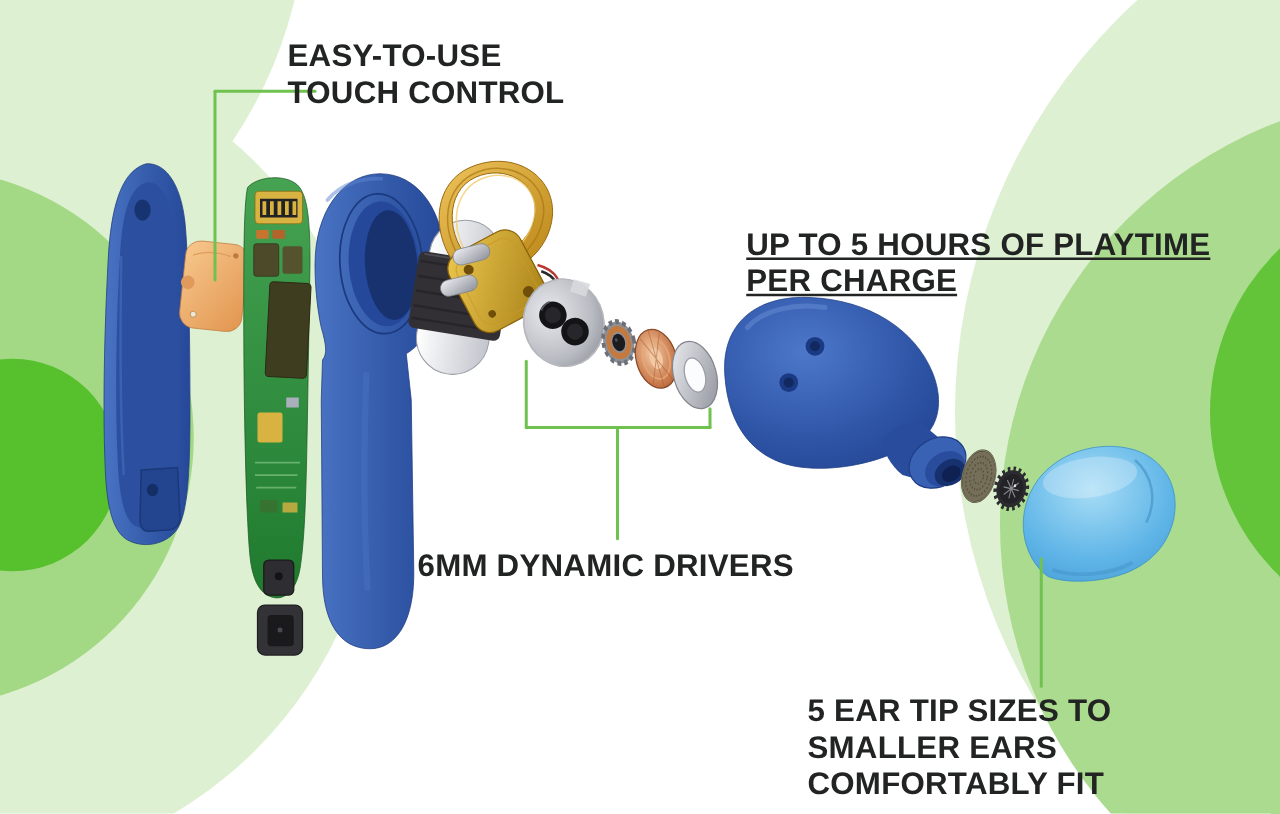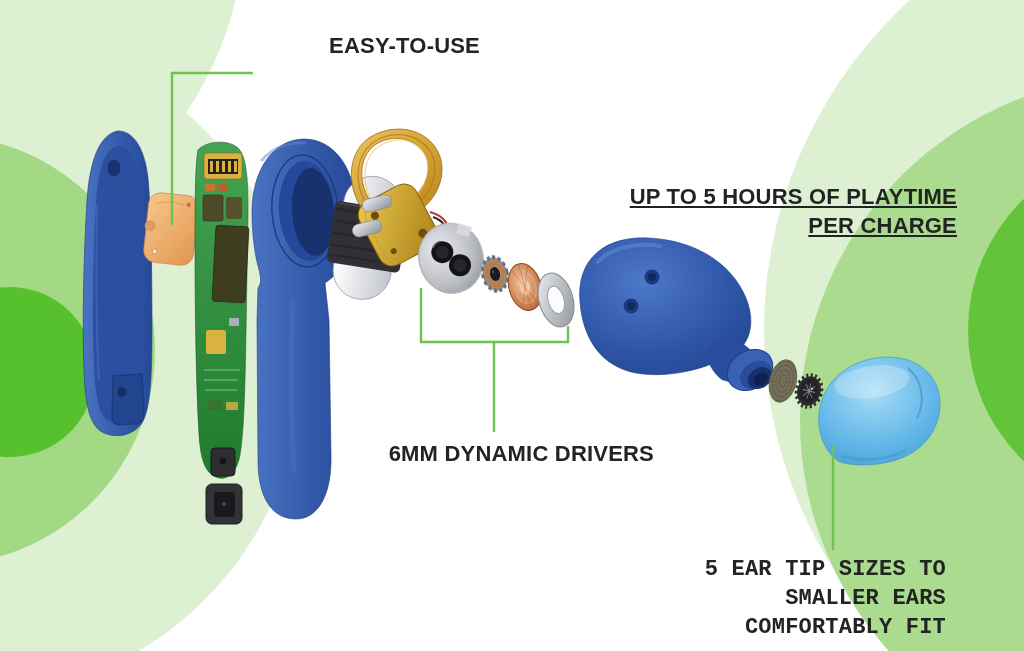--- a/index.html
+++ b/index.html
@@ -8,28 +8,28 @@
     overflow:hidden;font-family:"Liberation Sans",sans-serif;
   }
   .circle{position:absolute;border-radius:50%;}
   .c-pale{background:#ddf0d1;}
   .c-med{background:#a3d884;}
   .c-med-r{background:#abdb8e;}
   .c-bright{background:#56c02d;}
   .c-bright-r{background:#63c43a;}
   .art{position:absolute;left:0;top:0;width:1024px;height:651px;}
   .note{
-    position:absolute;text-align:right;font-weight:bold;color:#212422;
-    font-size:22px;line-height:29px;letter-spacing:.2px;white-space:nowrap;
+    position:absolute;text-align:left;font-weight:bold;color:#212422;
+    font-size:25px;line-height:29px;letter-spacing:.2px;white-space:nowrap;
   }
   .note div{white-space:nowrap;}
   #note-touch{left:230px;top:31px;width:250px;}
   #note-playtime{left:597px;top:182px;width:360px;text-decoration:underline;}
   #note-drivers{left:334px;top:439px;width:320px;}
-  #note-eartips{left:646px;top:555px;width:300px;font-family:Liberation Mono, monospace;}
+  #note-eartips{left:646px;top:555px;width:300px;}
 </style>
 </head>
 <body>
 
 <div class="stage">
 
   <div class="circle c-pale" style="left:-445px;top:-425px;width:690px;height:690px;"></div>
   <div class="circle c-pale" style="left:-362px;top:33px;width:664px;height:664px;"></div>
   <div class="circle c-med" style="left:-275px;top:135px;width:430px;height:430px;"></div>
   <div class="circle c-bright" style="left:-75px;top:287px;width:170px;height:170px;"></div>
@@ -260,20 +260,21 @@
       <path d="M568,342 V327"></path>
       <path d="M494,342 V431"></path>
     </g>
     <g stroke="#6fc24f" stroke-width="2.4" stroke-linecap="round" fill="none">
       <path d="M833,447 V549"></path>
     </g>
   </svg>
 
   <div class="note" id="note-touch">
     <div>EASY-TO-USE</div>
+    <div>TOUCH CONTROL</div>
   </div>
 
   <div class="note" id="note-playtime">
     <div>UP TO 5 HOURS OF PLAYTIME</div>
     <div>PER CHARGE</div>
   </div>
 
   <div class="note" id="note-drivers">
     <div>6MM DYNAMIC DRIVERS</div>
   </div>

